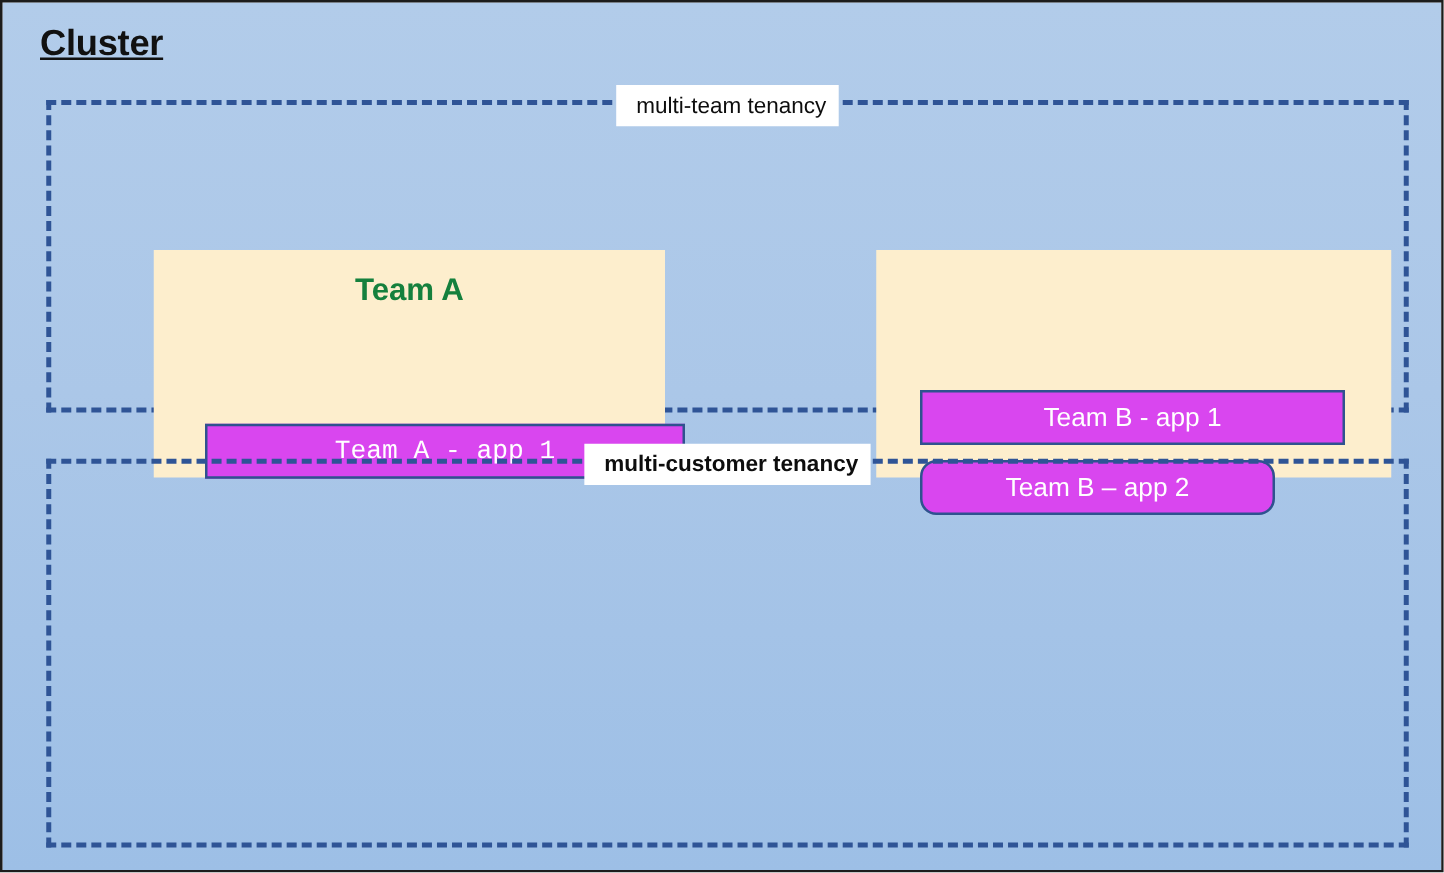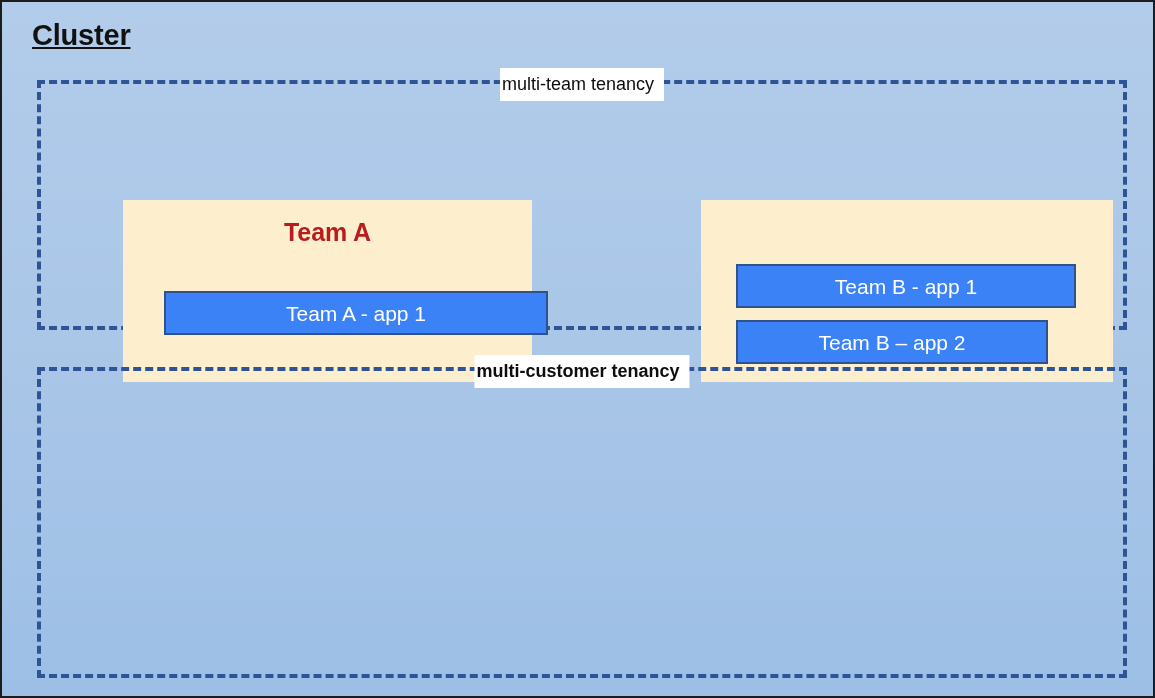--- a/index.html
+++ b/index.html
@@ -58,21 +58,21 @@
 
   .tenancy-label {
     position: absolute;
     top: -16px;
     left: 50%;
     transform: translateX(-50%);
     background: #ffffff;
     color: #0d0d0d;
     font-size: 18px;
     line-height: 1;
-    padding: 7px 10px 8px 2px;
+    padding: 7px 10px 8px 16px;
     white-space: nowrap;
   }
 
   
   .team-panel {
     position: absolute;
     box-sizing: border-box;
     background: #fdeecd;
   }
   #panel-team-a {
@@ -88,62 +88,65 @@
     height: 182px;
   }
 
   .team-heading {
     position: absolute;
     left: 0;
     right: 0;
     text-align: center;
     font-size: 25px;
     font-weight: bold;
-    color: #b91c1c;
+    color: #15803d;
     letter-spacing: -0.1px;
     white-space: nowrap;
   }
   #panel-team-a .team-heading,
   #panel-team-b .team-heading { top: 18px; }
 
   
   .app-box {
     position: absolute;
     box-sizing: border-box;
-    background: #3b82f6;
+    background: #d946ef;
     border: 2px solid #2f528f;
     color: #ffffff;
     font-size: 21px;
     display: flex;
     align-items: center;
     justify-content: center;
     white-space: nowrap;
     line-height: 1;
+    margin-top: 48px;
   }
 
   
   #app-a1 {
     left: 41px;
     top: 91px;
     width: 384px;
     height: 44px;
+    font-family: Liberation Mono, monospace;
   }
 
   
   #app-b1 {
     left: 35px;
     top: 64px;
     width: 340px;
     height: 44px;
   }
   #app-b2 {
     left: 35px;
     top: 120px;
-    width: 312px;
+    width: 284px;
     height: 44px;
+    border-radius: 13px;
   }
 </style>
 </head>
 <body>
 
 <div id="canvas">
 
   <div class="cluster-title">Cluster</div>
 
   <div class="tenancy" id="tenancy-team">

